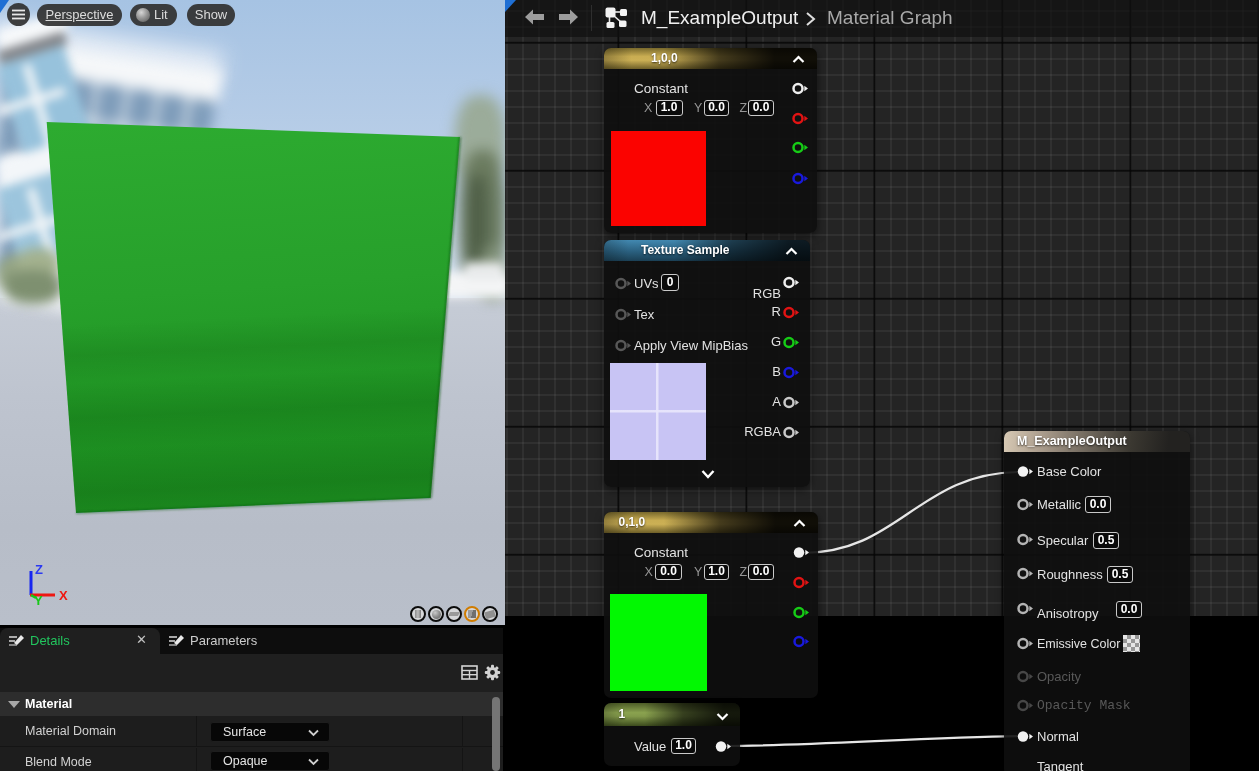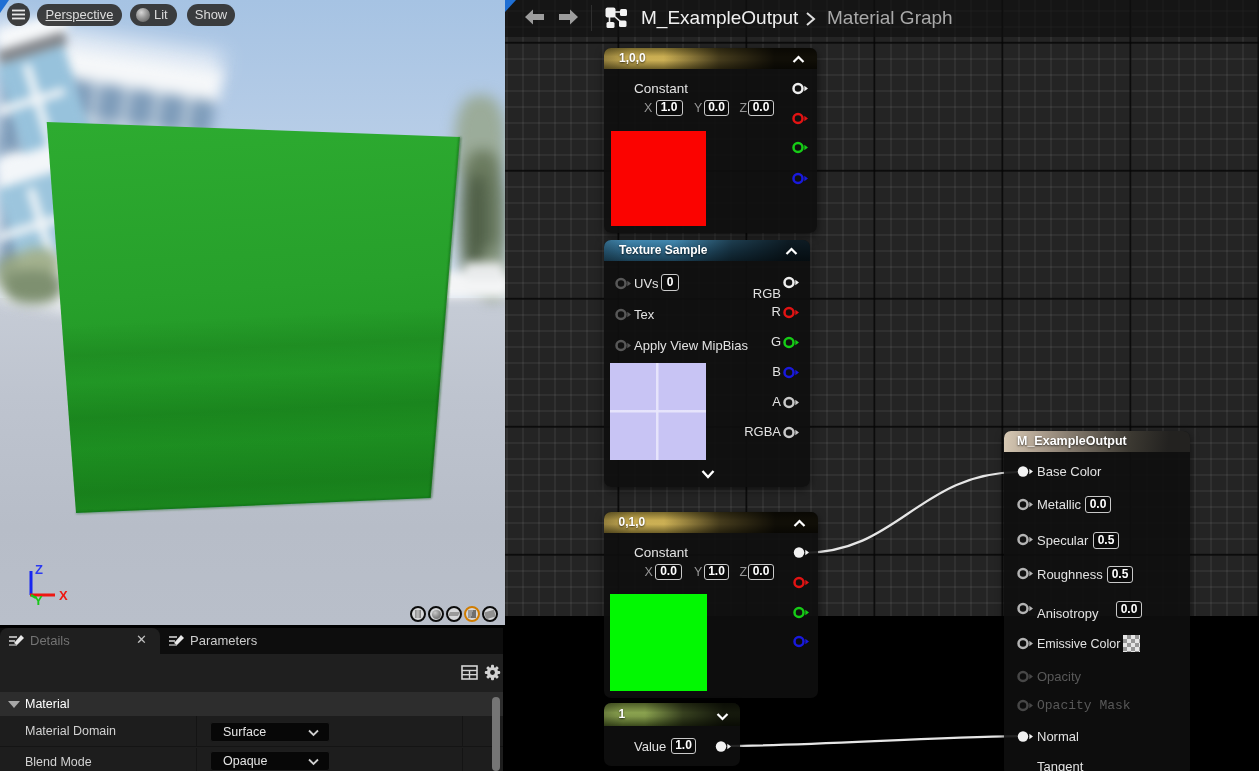--- a/index.html
+++ b/index.html
@@ -190,21 +190,21 @@
 
   <div id="details" class="abs">
     <div id="tabbar" class="abs">
       <div id="tabDetails" class="abs"></div>
       <svg class="abs" style="left:8px;top:5px" width="17" height="16">
         <line x1="1" y1="4" x2="9" y2="4" stroke="#cfcfcf" stroke-width="1.6"></line>
         <line x1="1" y1="8" x2="7" y2="8" stroke="#cfcfcf" stroke-width="1.6"></line>
         <line x1="1" y1="12" x2="9" y2="12" stroke="#9f9f9f" stroke-width="1.6"></line>
         <path d="M6 10 L13 2 L16 5 L9 12 Z" fill="#e8e8e8"></path>
       </svg>
-      <div class="abs" style="left:30px;top:5px;color:#737373;font-size:13px;">Details</div>
+      <div class="abs" style="left:30px;top:5px;color:#22c55e;font-size:13px;">Details</div>
       <div class="abs" style="left:136px;top:4px;color:#c2c2c2;font-size:13px;">✕</div>
       <svg class="abs" style="left:168px;top:5px" width="17" height="16">
         <line x1="1" y1="4" x2="9" y2="4" stroke="#cfcfcf" stroke-width="1.6"></line>
         <line x1="1" y1="8" x2="7" y2="8" stroke="#cfcfcf" stroke-width="1.6"></line>
         <line x1="1" y1="12" x2="9" y2="12" stroke="#9f9f9f" stroke-width="1.6"></line>
         <path d="M6 10 L13 2 L16 5 L9 12 Z" fill="#e8e8e8"></path>
       </svg>
       <div class="abs" style="left:190px;top:5px;color:#cccccc;font-size:13px;">Parameters</div>
     </div>
     <div id="searchrow" class="abs">
@@ -228,21 +228,21 @@
             <rect x="13.8" y="8" width="3.4" height="3" rx="1" transform="rotate(45 9.5 9.5)"></rect>
           </g>
         </g>
         <circle cx="9.5" cy="9.5" r="2.4" fill="#1f1f1f"></circle>
       </svg>
     </div>
     <div id="mathdr" class="abs">
       <svg class="abs" style="left:8px;top:9px" width="12" height="8">
           <polygon points="0,0 12,0 6,7" fill="#a8a8a8"></polygon>
         </svg>
-      <div class="abs" style="left:25px;top:5px;color:#fff;font-weight:normal;font-size:12.5px;">Material</div>
+      <div class="abs" style="left:25px;top:5px;color:#fff;font-weight:bold;font-size:12.5px;">Material</div>
     </div>
     <div id="rows" class="abs">
       <div class="abs" style="left:0;top:0;width:505px;height:31px;border-bottom:1px solid #141414;">
         <div class="rowlab" style="top:8px;">Material Domain</div>
         <div class="abs" style="left:196px;top:0;width:1px;height:31px;background:#141414;"></div>
         <div class="drop" style="top:6px;">Surface
           <svg class="abs" style="right:10px;top:6px" width="11" height="8">
               <path d="M1 1.5 L5.5 6 L10 1.5" stroke="#cfcfcf" stroke-width="1.8" fill="none"></path>
             </svg>
         </div>
@@ -291,21 +291,21 @@
       <svg class="abs" style="left:300px;top:12px" width="11" height="14">
           <path d="M2 1 L9 7 L2 13" stroke="#dedede" stroke-width="2" fill="none"></path>
         </svg>
       <div class="abs" style="left:322px;top:7px;color:#a9a9a9;font-size:19px;">Material Graph</div>
     </div>
     <svg class="abs" style="left:0;top:0" width="16" height="13">
         <polygon points="0,0 11,0 0,12" fill="#1f6fd4"></polygon>
       </svg>
 
     <div class="node" style="left:99px;top:48px;width:213px;height:185px;">
-      <div class="nhead" style="background:linear-gradient(90deg, rgba(0,0,0,0.28) 0%, rgba(0,0,0,0) 13%, rgba(0,0,0,0) 28%, rgba(0,0,0,0.66) 54%, rgba(0,0,0,0.92) 80%), linear-gradient(180deg,#79692c 0%,#c9ad52 40%,#ccb055 58%,#6e5f28 100%);"><span>1,0,0</span></div>
+      <div class="nhead" style="background:linear-gradient(90deg, rgba(0,0,0,0.28) 0%, rgba(0,0,0,0) 13%, rgba(0,0,0,0) 28%, rgba(0,0,0,0.66) 54%, rgba(0,0,0,0.92) 80%), linear-gradient(180deg,#79692c 0%,#c9ad52 40%,#ccb055 58%,#6e5f28 100%);padding-left:32px;"><span>1,0,0</span></div>
       <svg class="abs" style="right:12px;top:7px" width="13" height="9">
           <path d="M1.5 7 L6.5 2 L11.5 7" stroke="#fff" stroke-width="2.2" fill="none"></path>
         </svg>
       <div class="nlab" style="left:30px;top:33px;font-size:13.5px;">Constant</div>
       <svg class="pin" style="left:188px;top:34px">
           <circle cx="6" cy="6.5" r="4.5" stroke="#efefef" stroke-width="2.5" fill="none"></circle>
           <path d="M12.3 3.8 L16 6.5 L12.3 9.2 Z" fill="#efefef"></path>
         </svg>
       <div class="xyz" style="left:40px;top:53px;">X</div>
       <div class="vbox" style="left:51.5px;top:52px;width:27px;height:16px;">1.0</div>
@@ -322,21 +322,21 @@
           <path d="M12.3 3.8 L16 6.5 L12.3 9.2 Z" fill="#16cc16"></path>
         </svg>
       <svg class="pin" style="left:188px;top:123.5px">
           <circle cx="6" cy="6.5" r="4.5" stroke="#1919dd" stroke-width="2.5" fill="none"></circle>
           <path d="M12.3 3.8 L16 6.5 L12.3 9.2 Z" fill="#1919dd"></path>
         </svg>
       <div class="abs" style="left:7px;top:83px;width:95px;height:95px;background:#fb0300;"></div>
     </div>
 
     <div class="node" style="left:99px;top:240px;width:206px;height:247px;">
-      <div class="nhead" style="background:linear-gradient(90deg, rgba(0,0,0,0.22) 0%, rgba(0,0,0,0) 12%, rgba(0,0,0,0) 34%, rgba(0,0,0,0.55) 62%, rgba(0,0,0,0.8) 90%), linear-gradient(180deg,#4288b0 0%,#2a607f 55%,#1b4055 100%);"><span>Texture Sample</span></div>
+      <div class="nhead" style="background:linear-gradient(90deg, rgba(0,0,0,0.22) 0%, rgba(0,0,0,0) 12%, rgba(0,0,0,0) 34%, rgba(0,0,0,0.55) 62%, rgba(0,0,0,0.8) 90%), linear-gradient(180deg,#4288b0 0%,#2a607f 55%,#1b4055 100%);padding-left:22px;"><span>Texture Sample</span></div>
       <svg class="abs" style="right:12px;top:7px" width="13" height="9">
           <path d="M1.5 7 L6.5 2 L11.5 7" stroke="#fff" stroke-width="2.2" fill="none"></path>
         </svg>
       <svg class="pin" style="left:11px;top:36.5px">
           <circle cx="6" cy="6.5" r="4.5" stroke="#585858" stroke-width="2.5" fill="none"></circle>
           <path d="M12.3 3.8 L16 6.5 L12.3 9.2 Z" fill="#585858"></path>
         </svg>
       <div class="nlab" style="left:30px;top:36px;">UVs</div>
       <div class="vbox" style="left:57px;top:34px;width:18px;height:17px;line-height:14.5px;">0</div>
       <svg class="pin" style="left:11px;top:67.5px">

